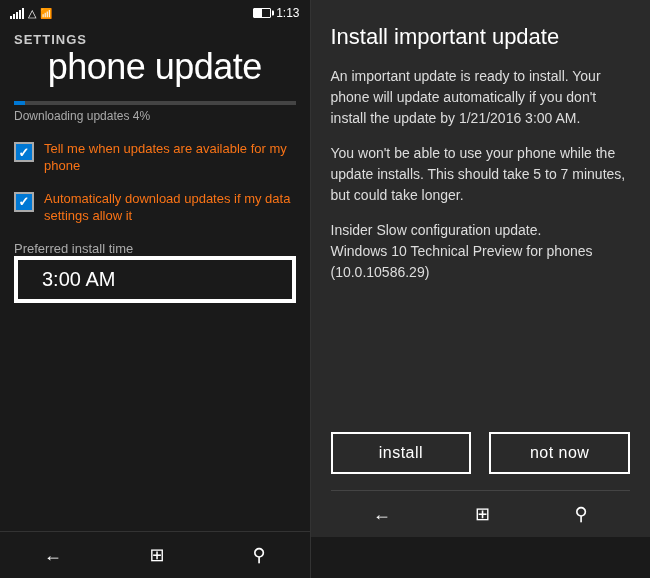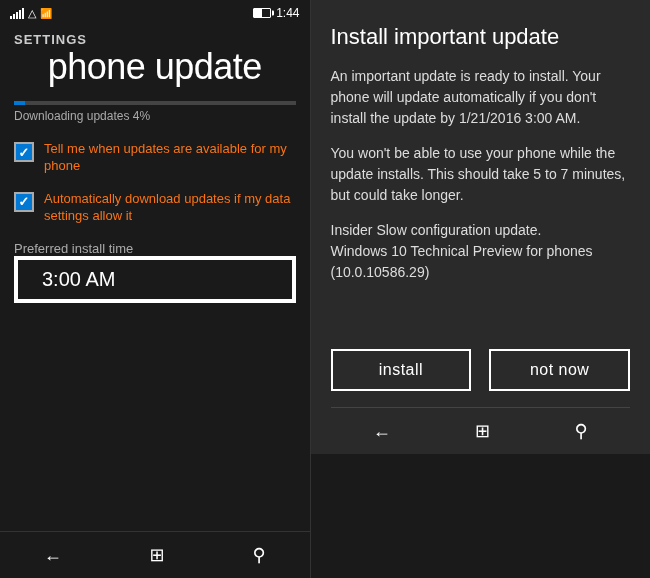--- a/index.html
+++ b/index.html
@@ -199,21 +199,21 @@
     .nav-btn {
       color: #ffffff;
       font-size: 18px;
       cursor: pointer;
       padding: 4px 10px;
     }
 
     
     .right-panel {
       width: 340px;
-      height: 454px;
+      height: 537px;
       background: #2a2a2a;
       display: flex;
       flex-direction: column;
       color: #ffffff;
       padding: 24px 20px 0 20px;
     }
 
     .dialog-title {
       font-size: 22px;
       font-weight: 300;
@@ -282,21 +282,21 @@
           <span></span>
           <span></span>
       </div>
       <span class="wifi-icon">△</span>
       <span style="font-size:10px;">📶</span>
     </div>
     <div class="status-bar-right">
       <div class="battery-icon">
         <div class="battery-fill"></div>
       </div>
-      <span>1:44</span>
+      <span>1:13</span>
     </div>
   </div>
 
   <div class="left-content">
     <div class="settings-label">SETTINGS</div>
     <div class="page-title">phone update</div>
 
     <div class="progress-bar-container">
       <div class="progress-bar-fill"></div>
     </div>

